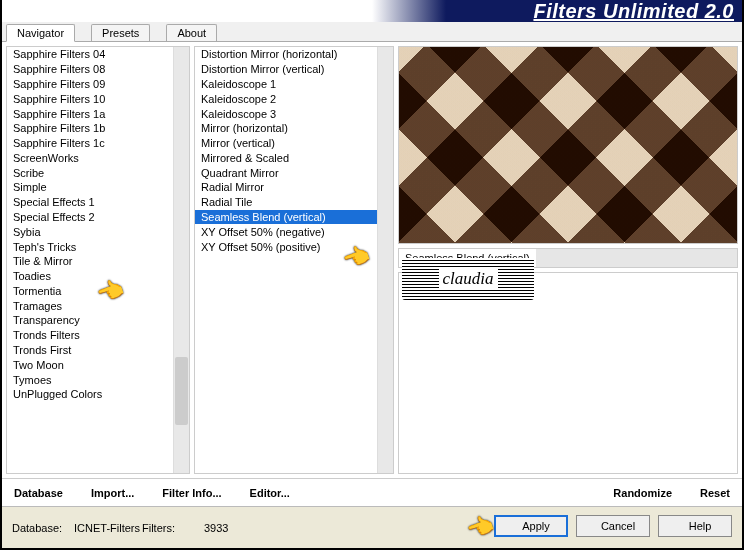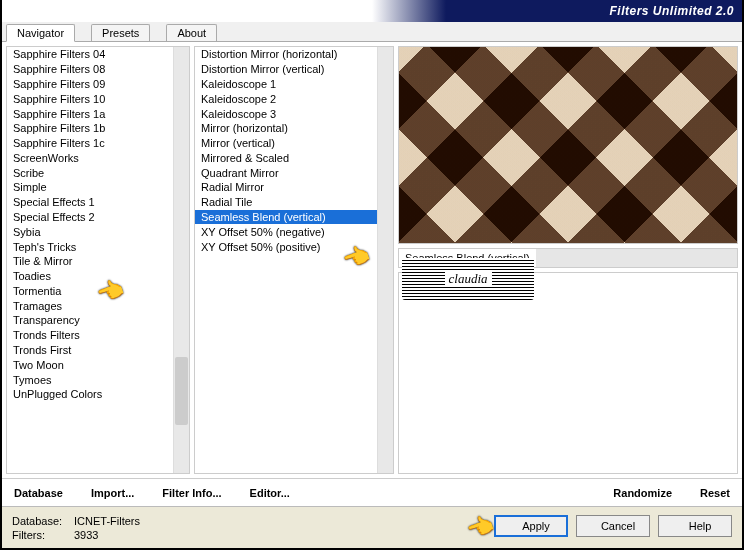--- a/index.html
+++ b/index.html
@@ -1,21 +1,21 @@
 <!DOCTYPE html>
 <html><head>
 <meta charset="utf-8">
 <style>
 * { box-sizing: border-box; margin: 0; padding: 0; font-family: "Segoe UI", Tahoma, sans-serif; font-size: 11px; }
 body { background: #fff; width: 744px; height: 550px; overflow: hidden; }
 
 .window { width: 744px; height: 550px; border: 2px solid #000; border-top: none; background: #fff; display: flex; flex-direction: column; }
 
 .titlebar { height: 22px; background: linear-gradient(90deg, #fff 0%, #fff 50%, #0e1a5e 60%, #0e1a5e 100%); position: relative; display: flex; align-items: center; justify-content: flex-end; padding-right: 8px; }
-.titlebar-text { font-weight: bold; font-style: italic; color: #fff; font-size: 12px; letter-spacing: 0.5px; }
+.titlebar-text { font-weight: bold; font-style: italic; color: #fff; font-size: 20px; letter-spacing: 0.5px; text-decoration: underline; }
 
 .tabs { height: 20px; display: flex; align-items: flex-end; background: #f0f0f0; border-bottom: 1px solid #aaa; padding-left: 4px; }
 .tab { padding: 2px 10px; border: 1px solid #aaa; border-bottom: none; margin-right: 16px; background: #f4f4f4; cursor: pointer; border-radius: 2px 2px 0 0; }
 .tab.active { background: #fff; border-bottom: 1px solid #fff; margin-bottom: -1px; }
 
 .main { flex: 1; display: flex; overflow: hidden; padding: 4px; gap: 4px; }
 
 .panel { border: 1px solid #ccc; background: #fff; position: relative; }
 .list-left { width: 184px; display: flex; }
 .list-mid { width: 200px; display: flex; }
@@ -36,30 +36,30 @@
 .filter-name-label { padding:2px 6px; flex:0 0 auto; }
 .filter-name-fill { flex:1; background:#e6e6e6; height:18px; }
 
 .params-area { flex:1; border:1px solid #ccc; }
 
 .toolbar { height: 28px; display:flex; align-items:center; padding: 0 12px; gap: 28px; border-top:1px solid #ccc; }
 .tool-link { font-weight:bold; cursor:pointer; }
 .tool-spacer { flex:1; }
 
 .statusbar { height: 42px; background: #ece9d8; border-top:1px solid #bbb; display:flex; align-items:center; padding: 0 10px; }
-.status-left { display:flex; flex-direction:column; gap:2px; }
+.status-left { display:flex; flex-direction:row; gap:2px; }
 .status-row { display:flex; gap:6px; }
 .status-label { width:56px; }
 .buttons { margin-left:auto; display:flex; gap:8px; }
 .btn { width:74px; height:22px; border:1px solid #888; background:#efefef; cursor:pointer; display:flex; align-items:center; justify-content:center;padding-left:10px; }
 .btn.default { border:2px solid #1a6fd8; }
 
 .pointer { position:absolute; font-size:22px; pointer-events:none; text-shadow: 0 0 2px #000; transform: rotate(-20deg); }
 .watermark { position:absolute; left:402px; top:258px; width:132px; height:42px; background: repeating-linear-gradient(0deg,#000 0 1px,#fff 1px 3px); display:flex; align-items:center; justify-content:center; border-radius:3px; z-index:50; }
-.watermark span { background:#fff; padding:0 4px; font-style:italic; font-family: cursive; font-size:13px; }
+.watermark span { background:#fff; padding:0 4px; font-style:italic; font-family: cursive; font-size:17px; }
 </style>
 </head>
 <body>
 
 <div class="window">
 
   <div class="titlebar">
     <span class="titlebar-text">Filters Unlimited 2.0</span>
   </div>
 

